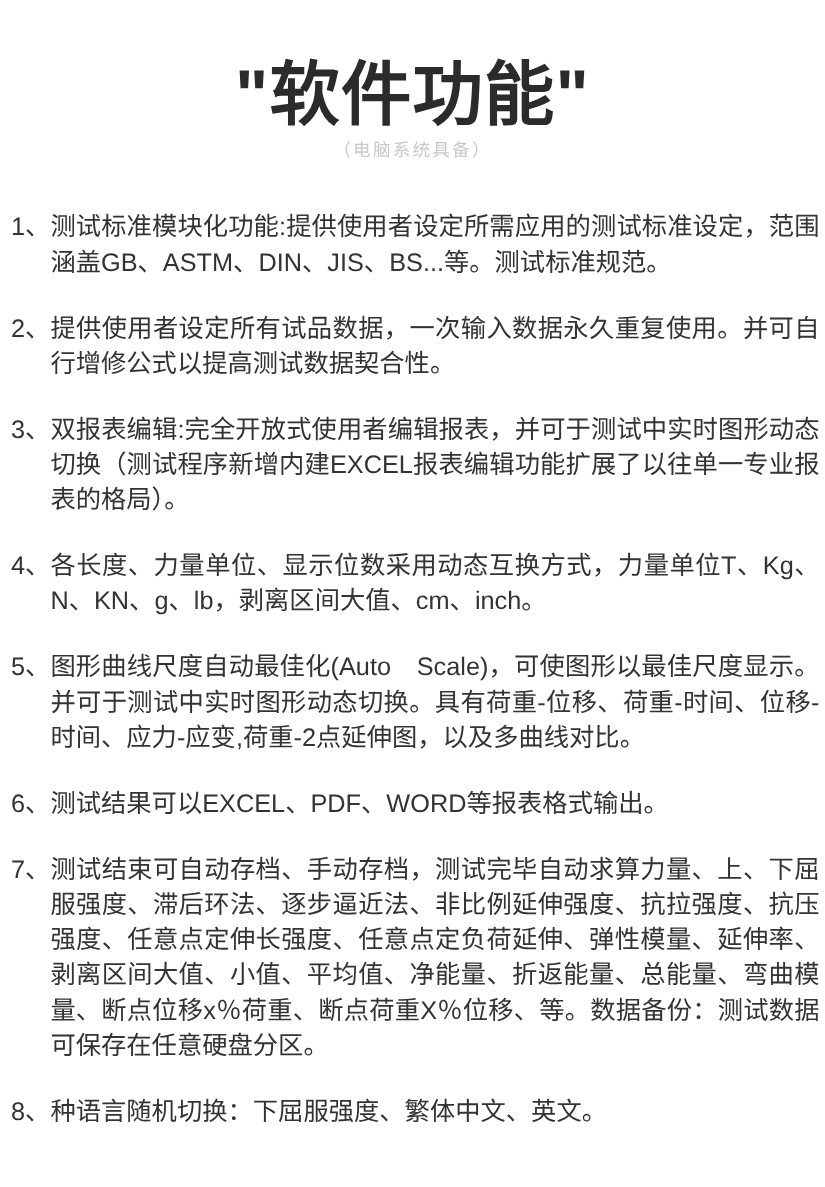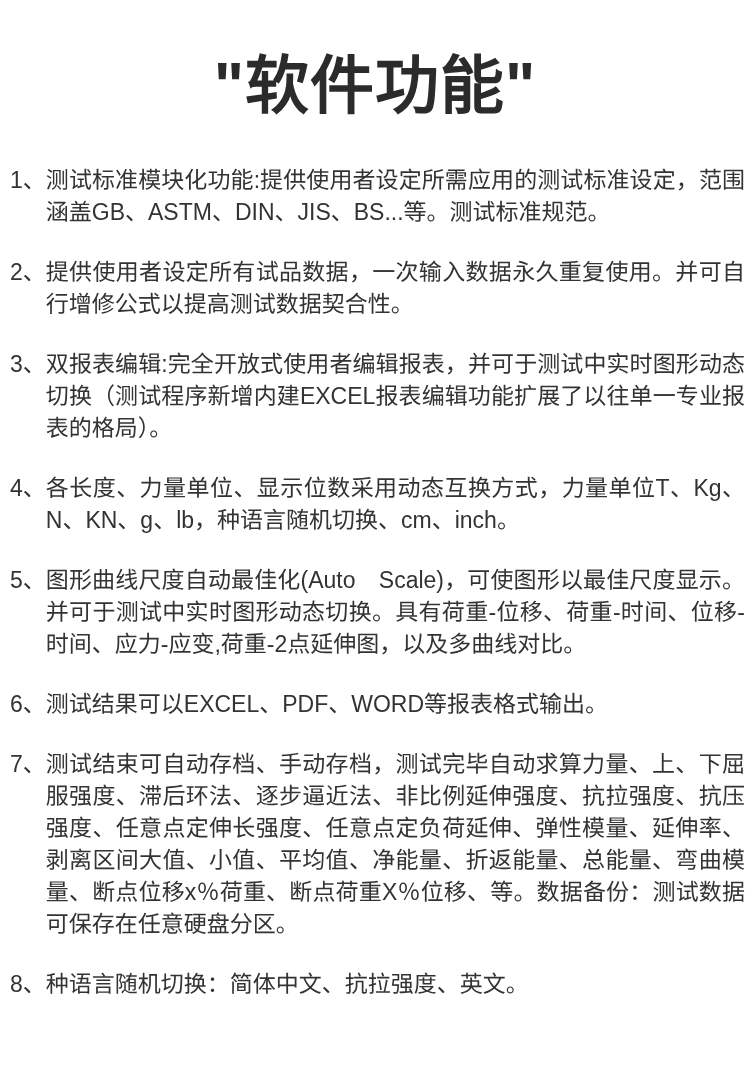--- a/index.html
+++ b/index.html
@@ -55,54 +55,55 @@
     flex: 1;
     text-align: justify;
     text-justify: inter-ideograph;
   }
 </style>
 </head>
 <body>
 
 <div class="page">
   <h1 class="title">"软件功能"</h1>
+  <div class="subtitle">（电脑系统具备）</div>
   <ol class="features" id="feature-list">
   <li class="feature">
     <span class="num">1、</span>
     <span class="text">测试标准模块化功能:提供使用者设定所需应用的测试标准设定，范围涵盖GB、ASTM、DIN、JIS、BS...等。测试标准规范。</span>
   </li>
 
   <li class="feature">
     <span class="num">2、</span>
     <span class="text">提供使用者设定所有试品数据，一次输入数据永久重复使用。并可自行增修公式以提高测试数据契合性。</span>
   </li>
 
   <li class="feature">
     <span class="num">3、</span>
     <span class="text">双报表编辑:完全开放式使用者编辑报表，并可于测试中实时图形动态切换（测试程序新增内建EXCEL报表编辑功能扩展了以往单一专业报表的格局）。</span>
   </li>
 
   <li class="feature">
     <span class="num">4、</span>
-    <span class="text">各长度、力量单位、显示位数采用动态互换方式，力量单位T、Kg、N、KN、g、lb，种语言随机切换、cm、inch。</span>
+    <span class="text">各长度、力量单位、显示位数采用动态互换方式，力量单位T、Kg、N、KN、g、lb，剥离区间大值、cm、inch。</span>
   </li>
 
   <li class="feature">
     <span class="num">5、</span>
     <span class="text">图形曲线尺度自动最佳化(Auto　Scale)，可使图形以最佳尺度显示。并可于测试中实时图形动态切换。具有荷重-位移、荷重-时间、位移-时间、应力-应变,荷重-2点延伸图，以及多曲线对比。</span>
   </li>
 
   <li class="feature">
     <span class="num">6、</span>
     <span class="text">测试结果可以EXCEL、PDF、WORD等报表格式输出。</span>
   </li>
 
   <li class="feature">
     <span class="num">7、</span>
     <span class="text">测试结束可自动存档、手动存档，测试完毕自动求算力量、上、下屈服强度、滞后环法、逐步逼近法、非比例延伸强度、抗拉强度、抗压强度、任意点定伸长强度、任意点定负荷延伸、弹性模量、延伸率、剥离区间大值、小值、平均值、净能量、折返能量、总能量、弯曲模量、断点位移x％荷重、断点荷重X％位移、等。数据备份：测试数据可保存在任意硬盘分区。</span>
   </li>
 
   <li class="feature">
     <span class="num">8、</span>
-    <span class="text">种语言随机切换：简体中文、抗拉强度、英文。</span>
+    <span class="text">种语言随机切换：下屈服强度、繁体中文、英文。</span>
   </li>
 </ol>
 </div>
 
 </body></html>

